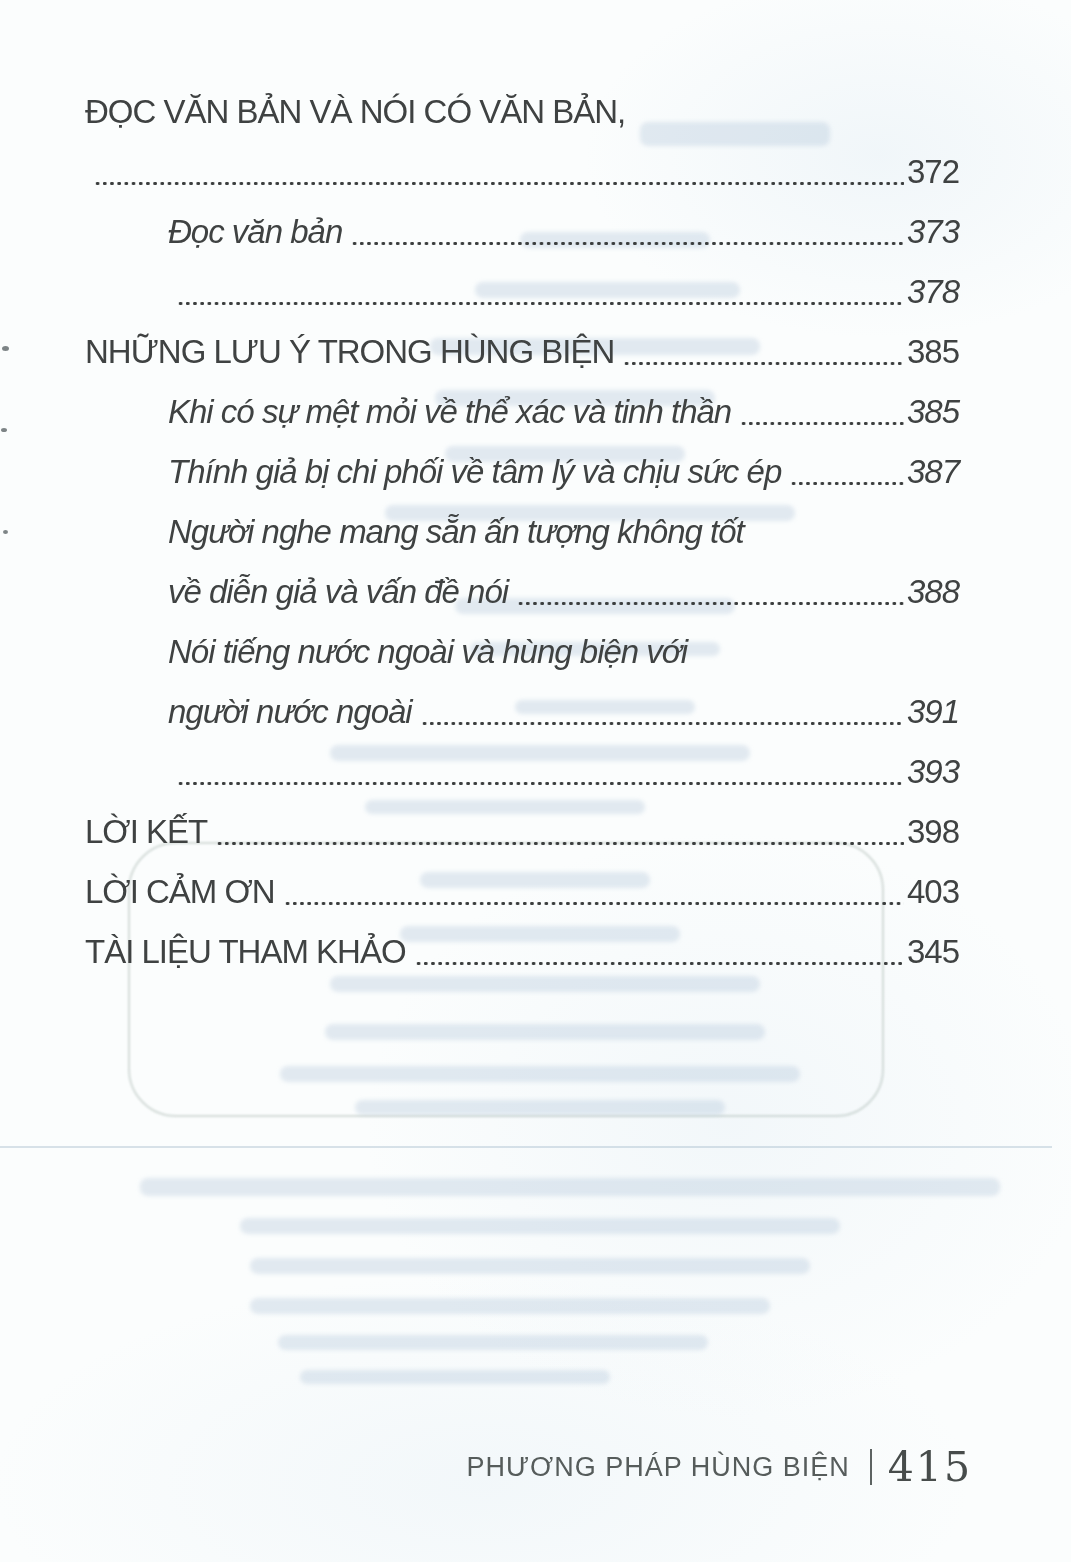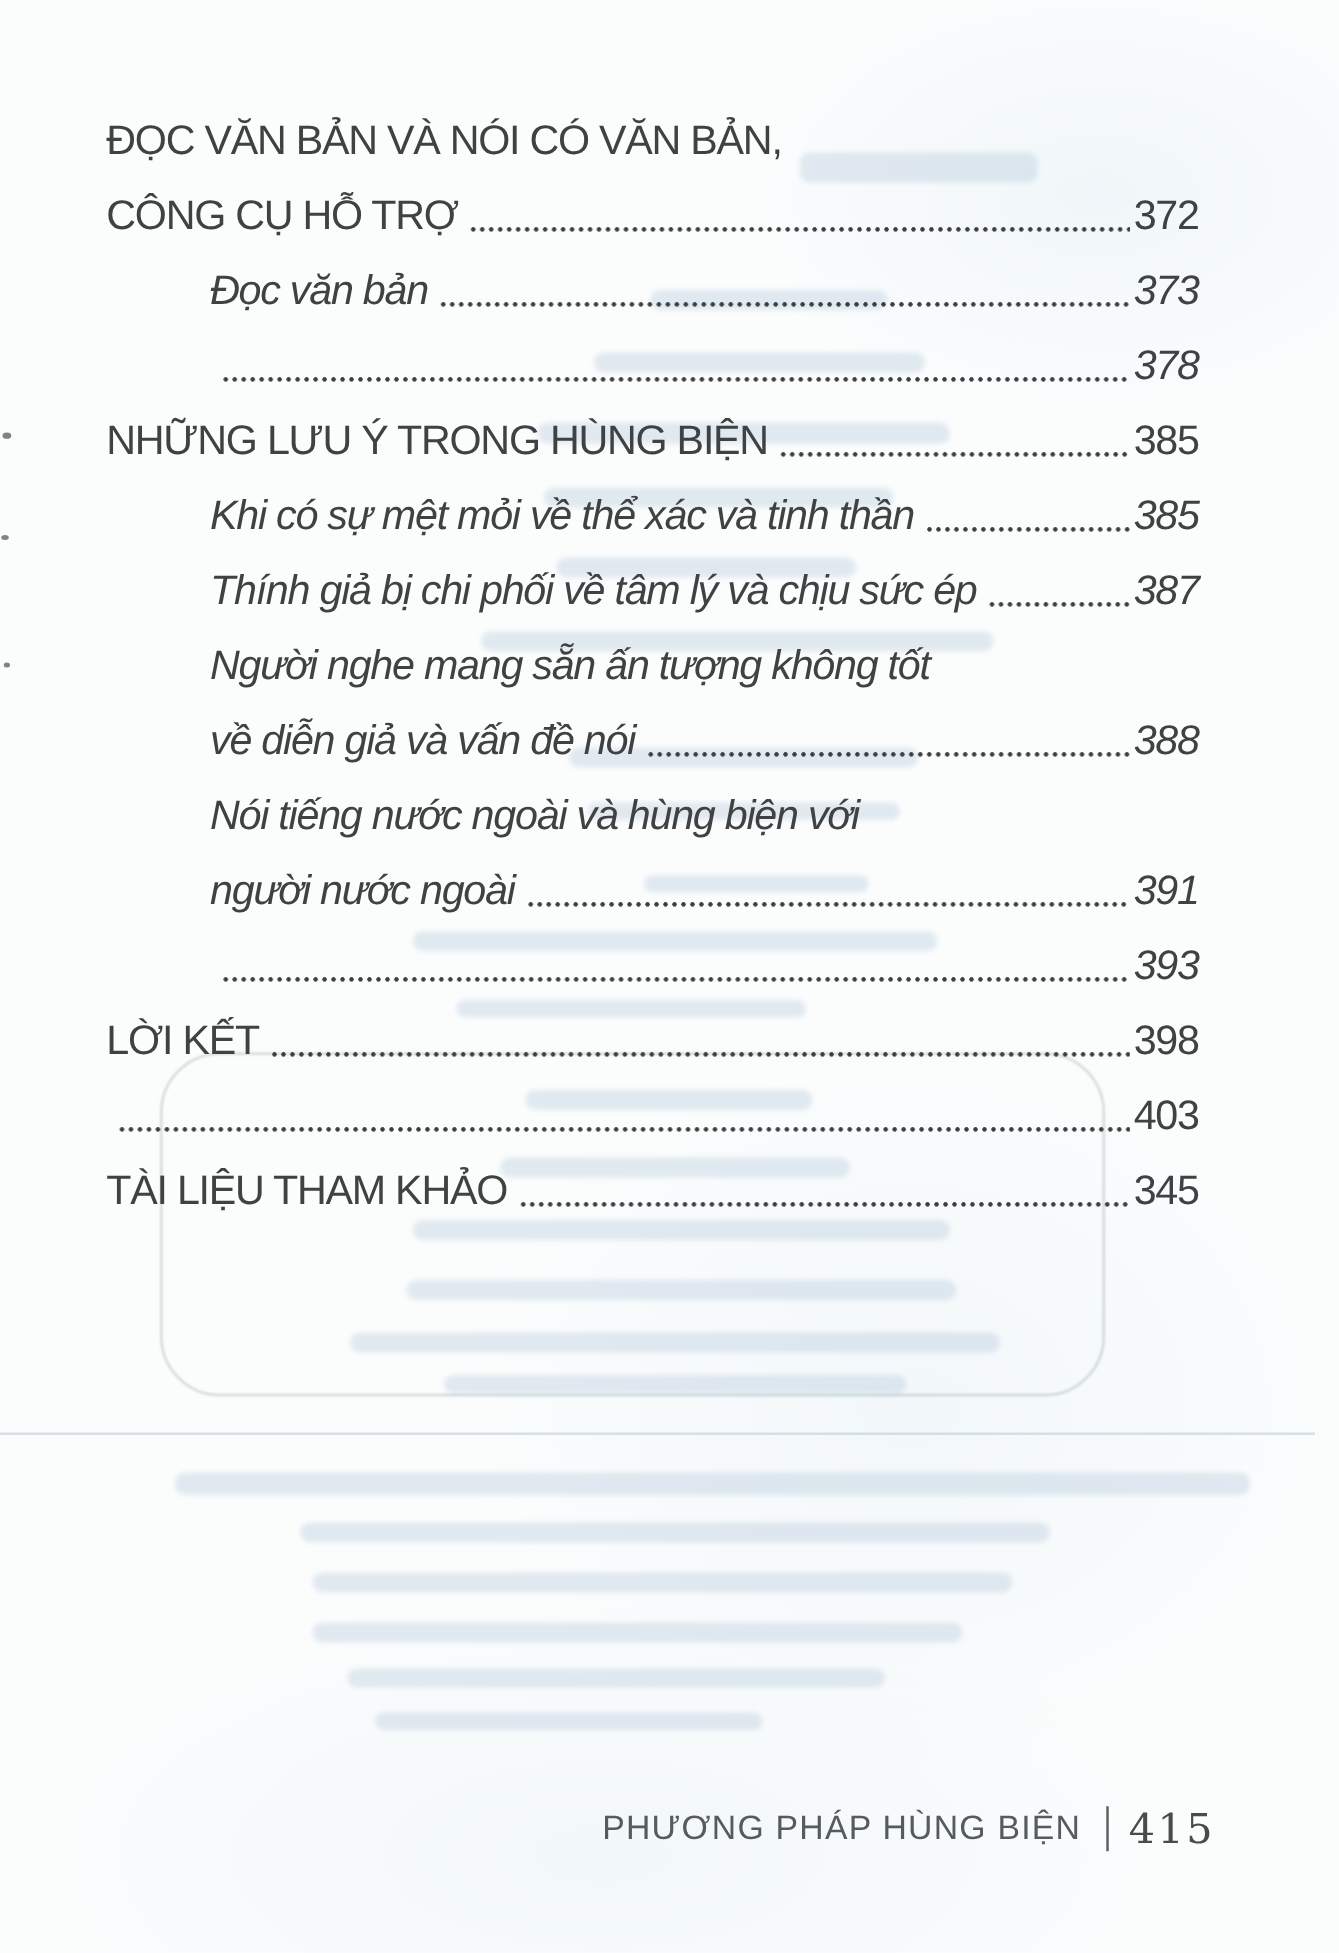--- a/index.html
+++ b/index.html
@@ -30,21 +30,21 @@
   .leader{flex:1 1 auto;min-width:8px;position:relative;align-self:stretch;margin:0 3px 0 9px;}
   .leader::after{content:"";position:absolute;left:0;right:0;bottom:16px;height:5px;
     background-image:radial-gradient(circle, #3b3e3e 1.55px, transparent 1.95px);
     background-size:7.2px 5px;background-repeat:repeat-x;background-position:left bottom;}
   .pagenum{white-space:nowrap;flex-shrink:0;}
   
   .footer{position:absolute;top:1443px;right:99px;display:flex;align-items:center;
           color:#565c5b;}
   .footer .title{font-size:27px;letter-spacing:1px;}
   .footer .divider{width:2px;height:36px;background:#5d6362;margin:0 16px 0 20px;}
-  .footer .num{font-family:"DejaVu Serif","Liberation Serif",serif;font-size:33px;
+  .footer .num{font-family:"DejaVu Serif","Liberation Serif",serif;font-size:41px;
                color:#474c4b;letter-spacing:2px;}
 </style>
 </head>
 <body>
 
 <div class="ghost-layer">
   <div class="gbar" style="left:640px;top:122px;width:190px;height:24px;"></div>
   <div class="gbar" style="left:520px;top:232px;width:190px;height:16px;"></div>
   <div class="gbar" style="left:475px;top:282px;width:265px;height:16px;"></div>
   <div class="gbar" style="left:430px;top:338px;width:330px;height:17px;"></div>
@@ -74,21 +74,20 @@
   <div class="speck" style="left:1px;top:428px;width:6px;height:4px;"></div>
   <div class="speck" style="left:3px;top:530px;width:5px;height:4px;"></div>
 </div>
 
 <main class="toc">
     <div class="entry lvl1">
       <div class="line">
         <span class="label">ĐỌC VĂN BẢN VÀ NÓI CÓ VĂN BẢN,</span>
       </div>
       <div class="line">
-        <span class="label">CÔNG CỤ HỖ TRỢ</span>
         <span class="leader"></span>
         <span class="pagenum">372</span>
       </div>
     </div>
     <div class="entry lvl2">
       <div class="line">
         <span class="label">Đọc văn bản</span>
         <span class="leader"></span>
         <span class="pagenum">373</span>
       </div>
@@ -148,20 +147,21 @@
     </div>
     <div class="entry lvl1">
       <div class="line">
         <span class="label">LỜI KẾT</span>
         <span class="leader"></span>
         <span class="pagenum">398</span>
       </div>
     </div>
     <div class="entry lvl1">
       <div class="line">
+        <span class="label">LỜI CẢM ƠN</span>
         <span class="leader"></span>
         <span class="pagenum">403</span>
       </div>
     </div>
     <div class="entry lvl1">
       <div class="line">
         <span class="label">TÀI LIỆU THAM KHẢO</span>
         <span class="leader"></span>
         <span class="pagenum">345</span>
       </div>

